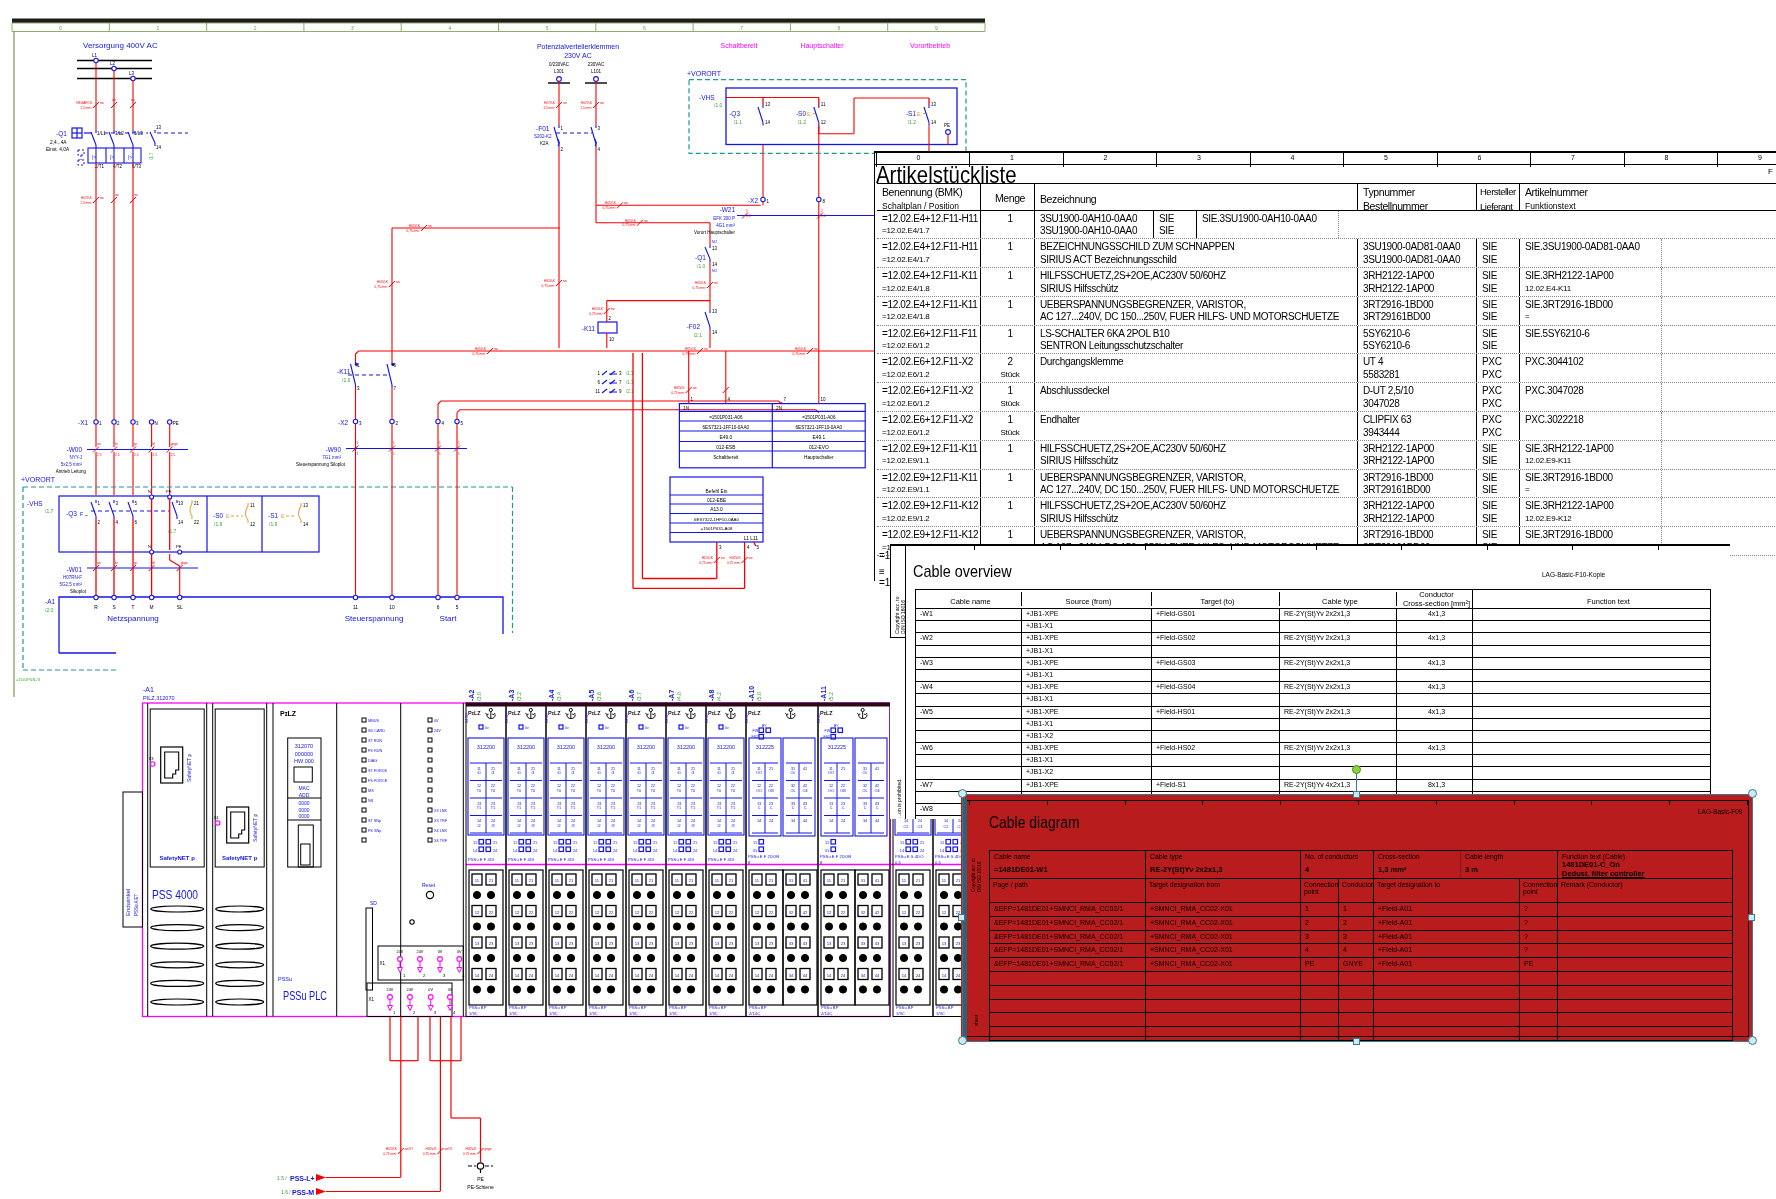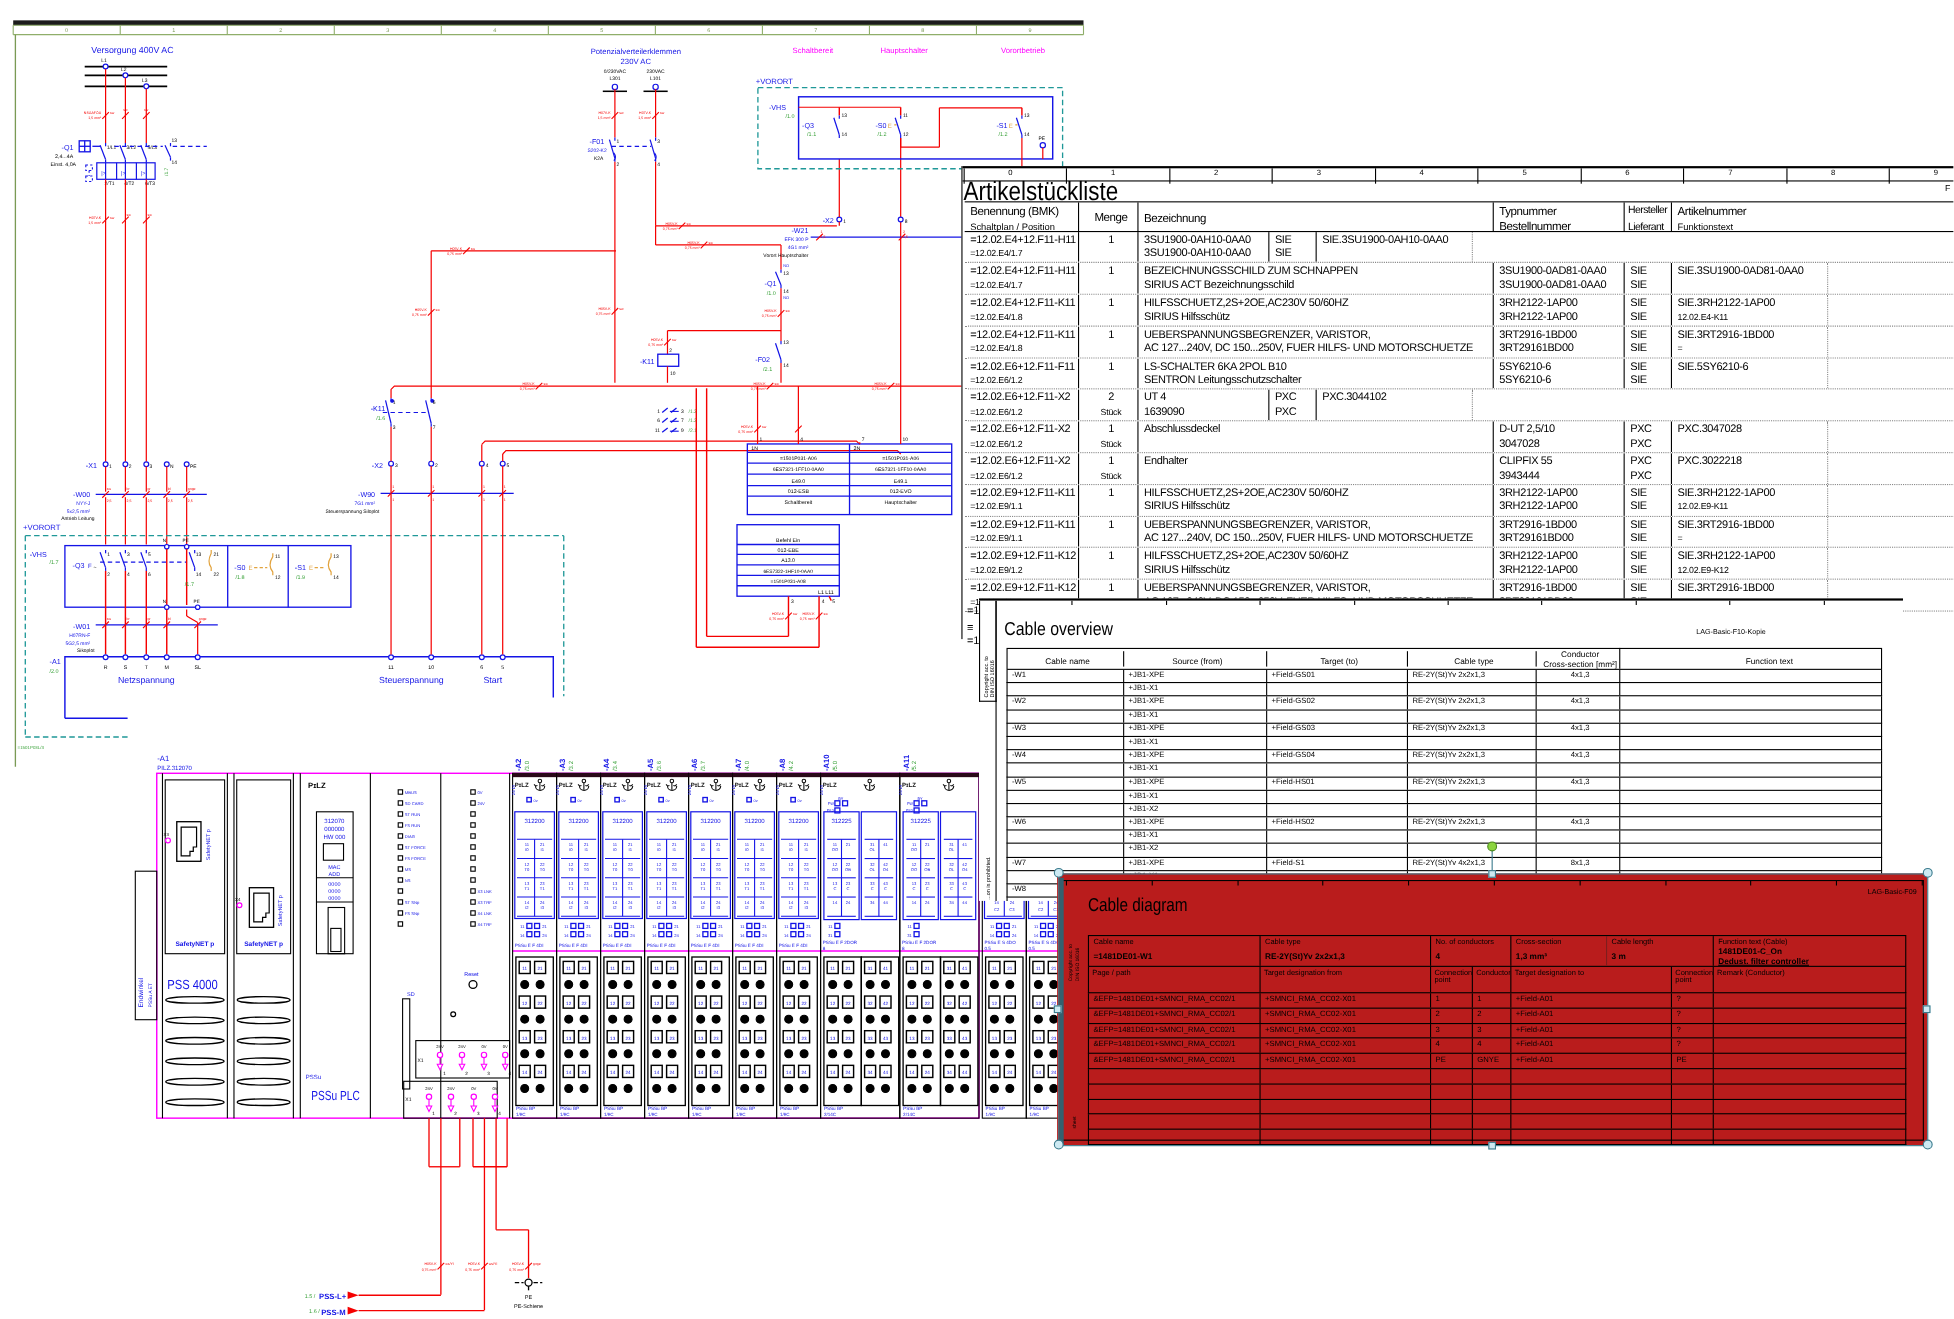--- a/index.html
+++ b/index.html
@@ -1847,23 +1847,27 @@
 </div>
 <div class="arow">
 <div class="ac c1">
             <div class="l1">=12.02.E6+12.F11-X2</div>
             <div class="l2">=12.02.E6/1.2</div>
           </div>
 <div class="ac c2">
             <div class="l1" style="text-align:center">2</div>
             <div class="l2" style="text-align:center">Stück</div>
           </div>
+<div class="ac c3">
+            <div class="l1">Durchgangsklemme</div>
+            <div class="l1"></div>
+          </div>
 <div class="ac c4">
             <div class="l1">UT 4</div>
-            <div class="l1">1639090</div>
+            <div class="l1">5583281</div>
           </div>
 <div class="ac c5">
             <div class="l1">PXC</div>
             <div class="l1">PXC</div>
           </div>
 <div class="ac c6">
             <div class="l1">PXC.3044102</div>
             <div class="l2"></div>
           </div>
 <div class="ac c7"></div>
@@ -1902,21 +1906,21 @@
           </div>
 <div class="ac c2">
             <div class="l1" style="text-align:center">1</div>
             <div class="l2" style="text-align:center">Stück</div>
           </div>
 <div class="ac c3">
             <div class="l1">Endhalter</div>
             <div class="l1"></div>
           </div>
 <div class="ac c4">
-            <div class="l1">CLIPFIX 55</div>
+            <div class="l1">CLIPFIX 63</div>
             <div class="l1">3943444</div>
           </div>
 <div class="ac c5">
             <div class="l1">PXC</div>
             <div class="l1">PXC</div>
           </div>
 <div class="ac c6">
             <div class="l1">PXC.3022218</div>
             <div class="l2"></div>
           </div>

